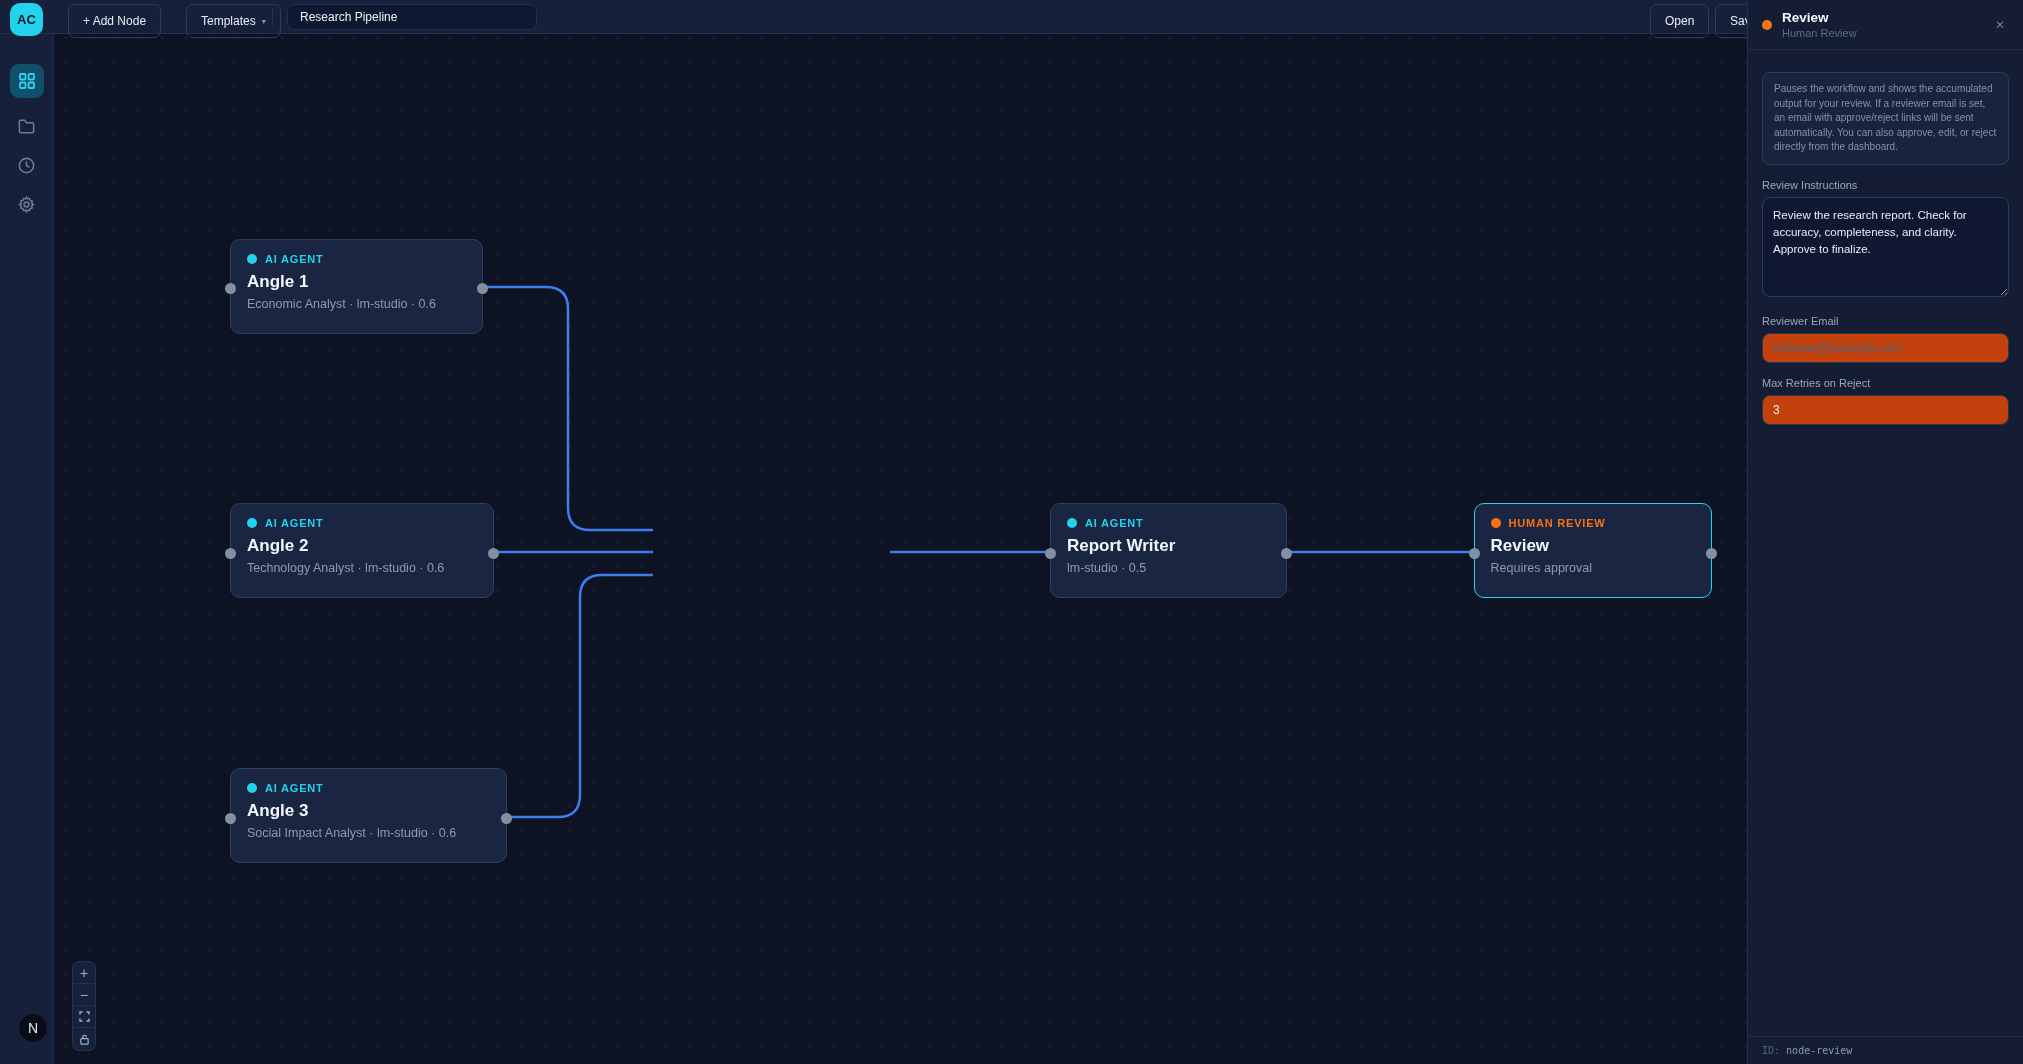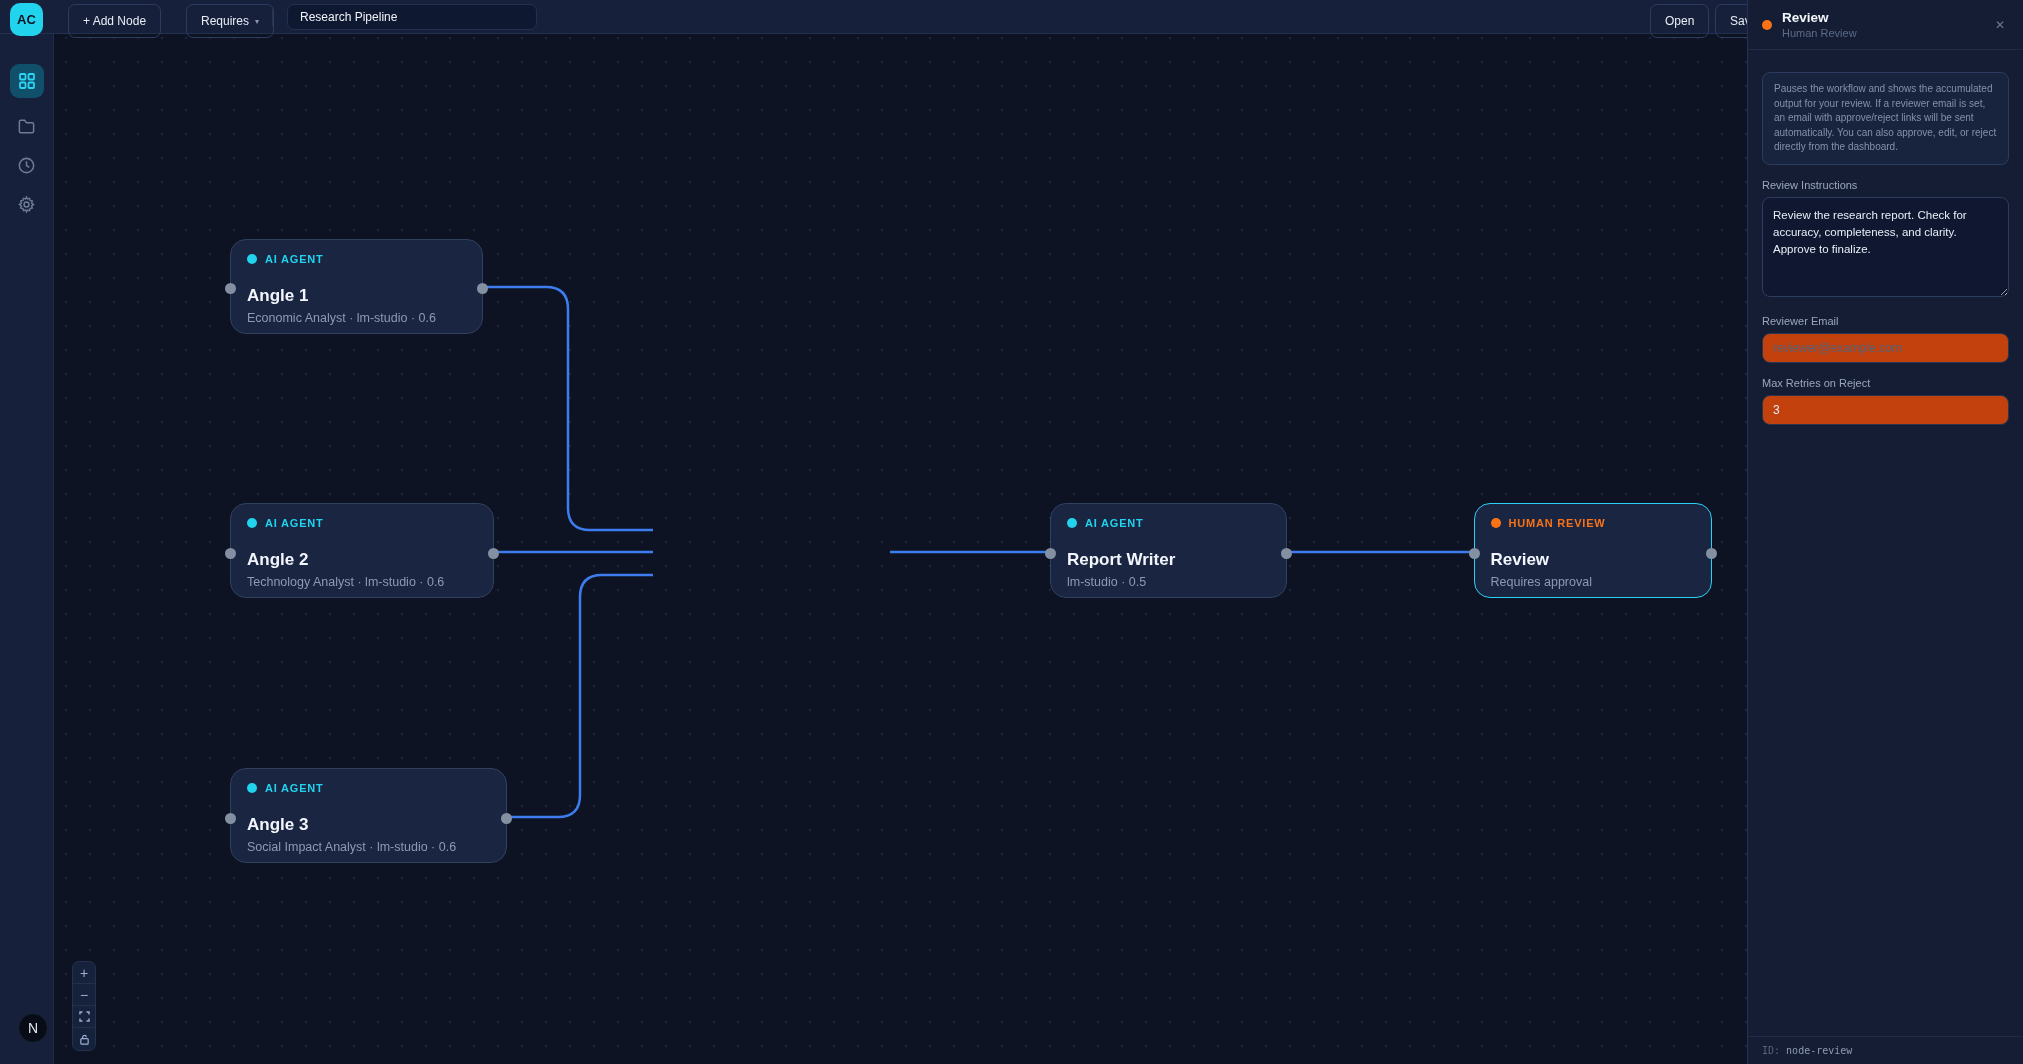--- a/index.html
+++ b/index.html
@@ -18,27 +18,27 @@
     background-size:24px 24px;
     background-position:6px 2px;
   }
   svg.edge-layer { position:absolute; left:0; top:0; z-index:1; }
   svg.edge-layer path { fill:none; stroke:#3e7df0; stroke-width:2.5; }
   .node-layer { position:absolute; inset:0; z-index:2; }
   .node {
     position:absolute; height:95px;
     background:#1a2541;
     border:1px solid #30405f;
-    border-radius:16px;
+    border-radius:10px;
     padding:13px 16px;
   }
   .node.selected { border:1.5px solid #2bd1f5; padding:12.5px 15.5px; }
   .node-badge { display:flex; align-items:center; gap:8px; font-size:11px; font-weight:bold; letter-spacing:.8px; }
   .badge-dot { width:10px; height:10px; border-radius:50%; flex:none; }
-  .node-title { margin-top:21px; font-size:17px; font-weight:bold; color:#f2f6fc; }
+  .node-title { margin-top:7px; font-size:17px; font-weight:bold; color:#f2f6fc; }
   .node-sub { margin-top:5px; font-size:12.5px; color:#8d9ab4; }
   .port { position:absolute; width:11px; height:11px; border-radius:50%; background:#8290a2; }
   .port-in { left:-6px; }
   .port-out { right:-6px; }
   
   .topbar {
     position:absolute; left:0; top:0; width:100%; height:34px;
     background:#16203a; border-bottom:1px solid #223050; z-index:10;
   }
   .avatar {
@@ -222,21 +222,21 @@
   <div class="brand">
     <span>N</span>
   </div>
 </div>
 
 <header class="topbar">
   <button class="tb-btn" style="left:68px;">
     <span>+ Add Node</span>
   </button>
   <button class="tb-btn" style="left:186px;">
-    <span>Requires</span>
+    <span>Templates</span>
     <span class="caret">▾</span>
   </button>
   <span class="tb-divider"></span>
   <input class="title-input" type="text" value="Research Pipeline" style="">
   <button class="tb-btn" style="left:1650px;">
     <span>Open</span>
   </button>
   <button class="tb-btn" style="left:1715px;">
     <span>Save</span>
   </button>

